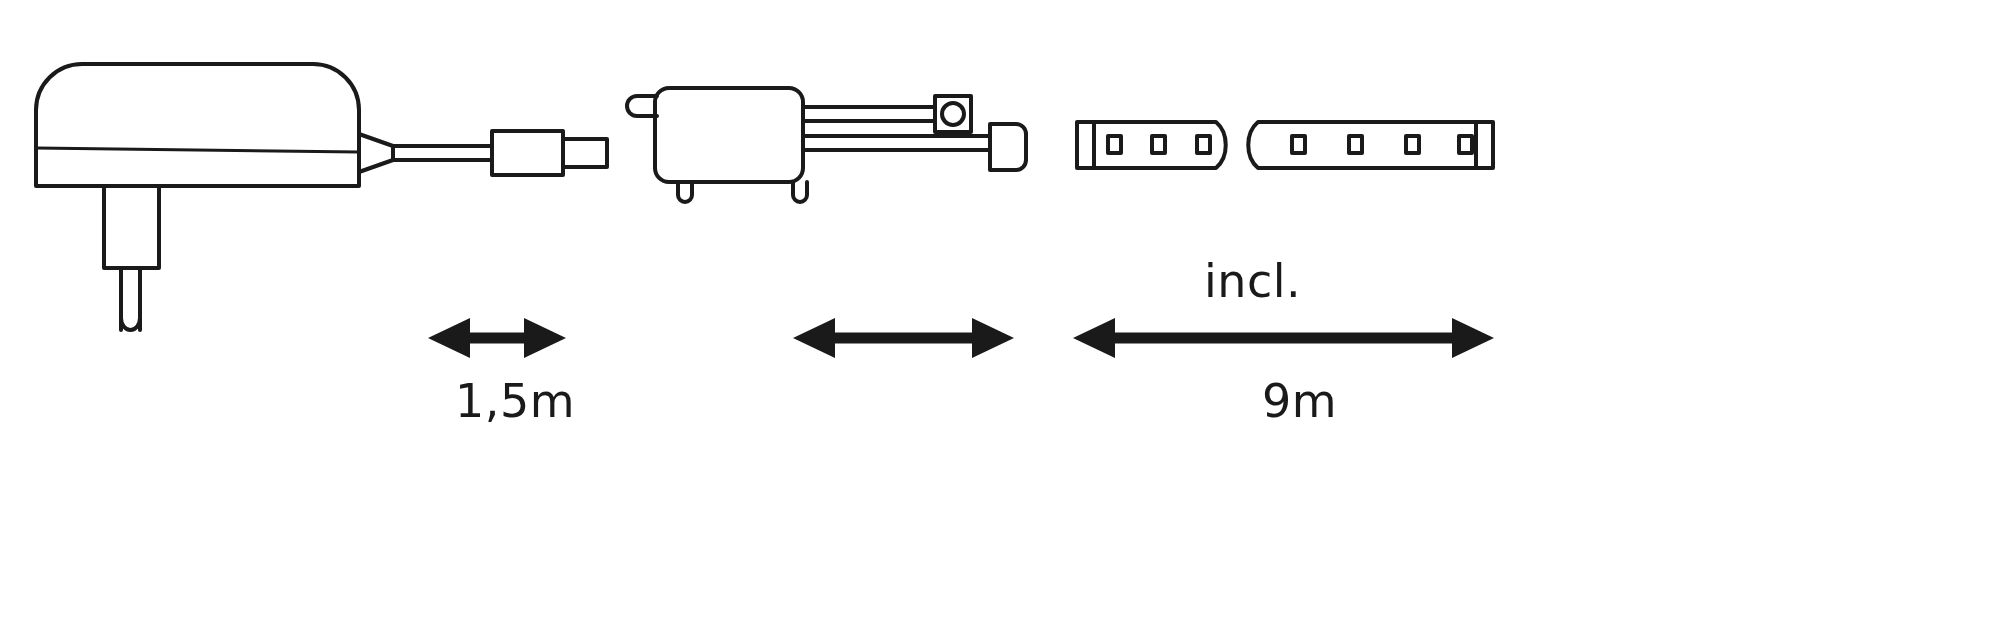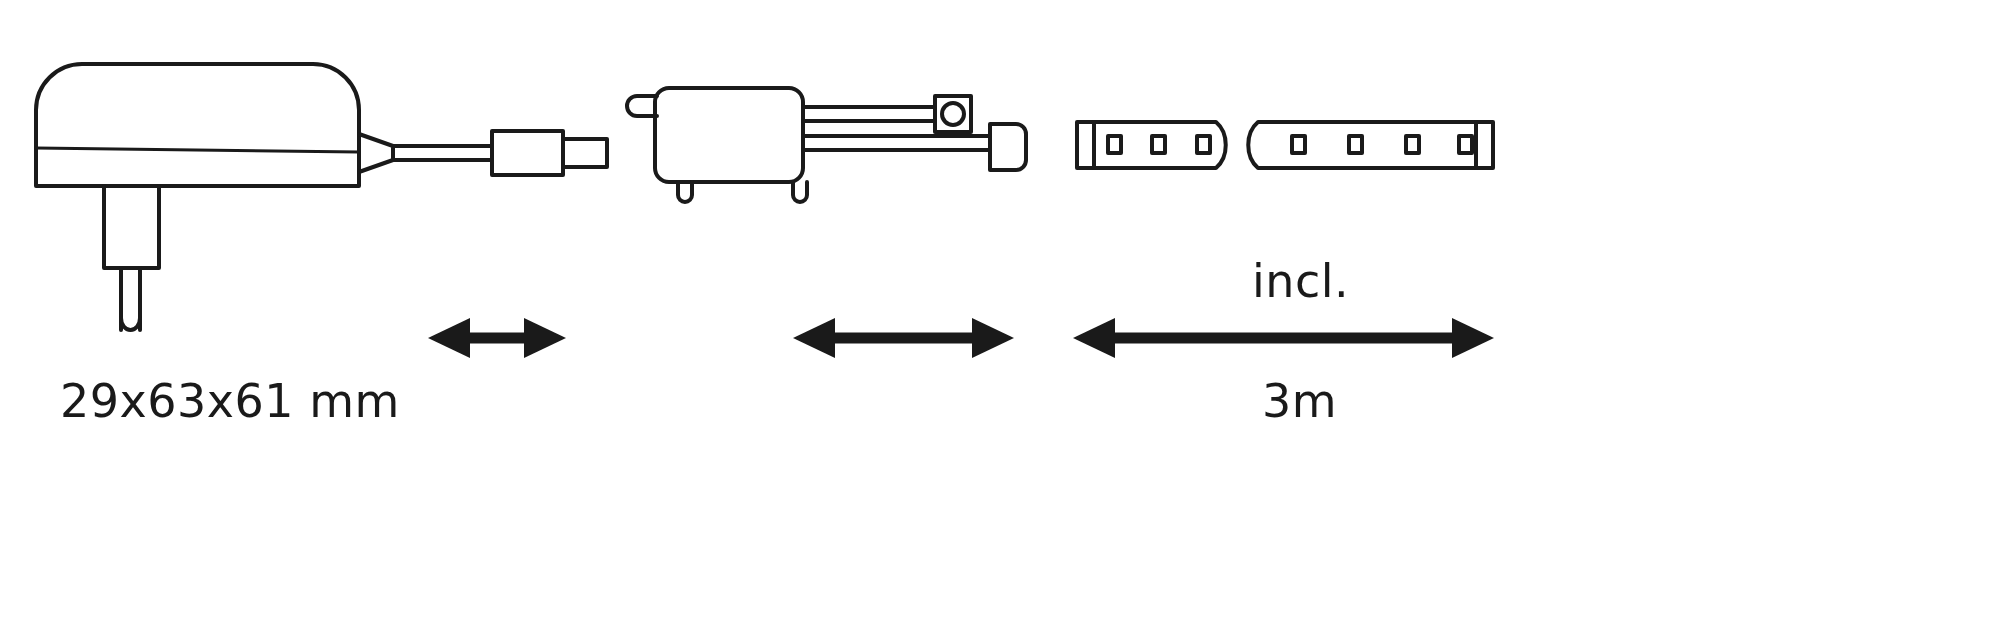--- a/index.html
+++ b/index.html
@@ -151,21 +151,21 @@
       <polygon points="1014,338 972,318 972,358" stroke="none"></polygon>
     </g>
 
     <g fill="#1a1a1a" stroke="#1a1a1a" stroke-width="11" stroke-linecap="butt">
       <line x1="1097" y1="338" x2="1470" y2="338"></line>
       <polygon points="1073,338 1115,318 1115,358" stroke="none"></polygon>
       <polygon points="1494,338 1452,318 1452,358" stroke="none"></polygon>
     </g>
   </svg>
 
-  <div class="label size-label" style="left:60px; top:378px;">29x63x61 mm</div>
+
+  <div class="label dim-label" style="left:455px; top:378px;">1,5m</div>
 
 
+  <div class="label dim-label" style="left:1262px; top:378px;">9m</div>
 
-  <div class="label dim-label" style="left:1262px; top:378px;">3m</div>
-
-  <div class="label incl-label" style="left:1252px; top:258px;">incl.</div>
+  <div class="label incl-label" style="left:1204px; top:258px;">incl.</div>
 
 </div>
 
 </body></html>

